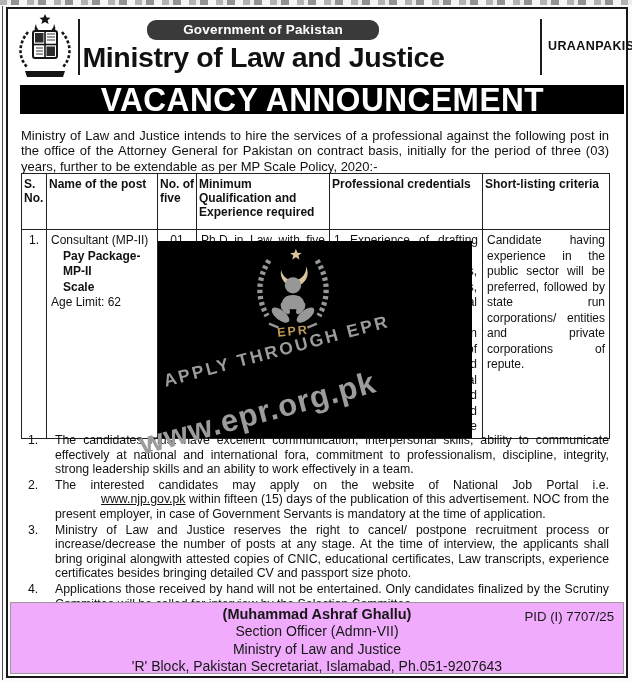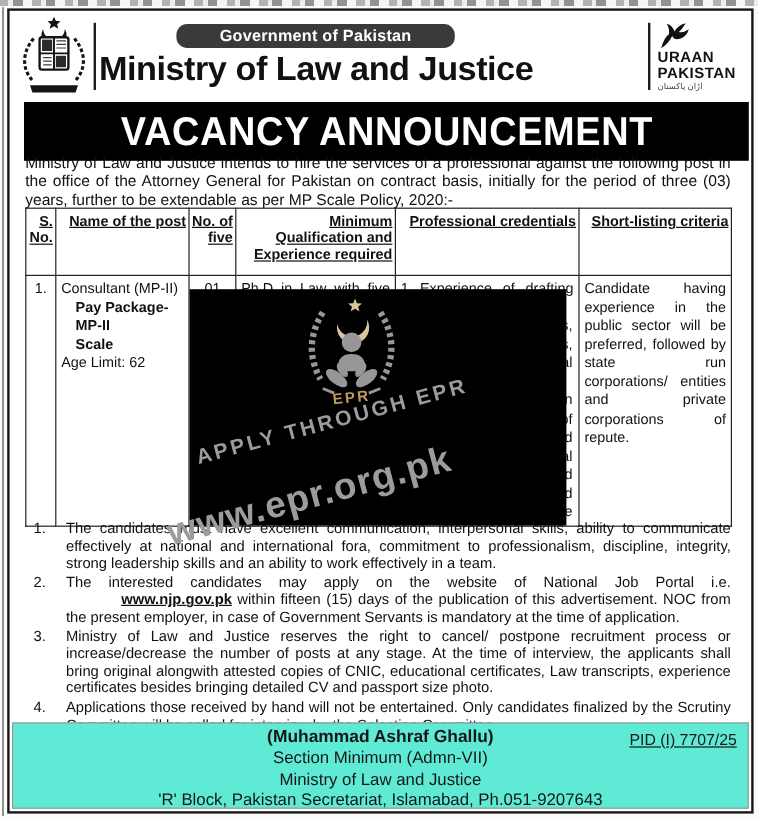--- a/index.html
+++ b/index.html
@@ -12,35 +12,35 @@
   .frame { position:absolute; left:6px; top:7px; width:622px; height:671px; border:2px solid #171717; background:#ffffff; }
 
   
   .header { position:absolute; left:4px; top:2px; right:2px; height:72px; display:flex; align-items:center; }
   .emblem { width:66px; height:68px; flex:0 0 66px; display:flex; align-items:center; justify-content:center; }
   .vdiv { width:2px; height:56px; background:#1c1c1c; flex:0 0 2px; }
   .head-center { width:358px; margin-left:4px; display:flex; flex-direction:column; align-items:center; }
   .gop-badge { background:#3a3a3a; color:#fff; font-weight:bold; font-size:13.5px; padding:2px 36px 3px; border-radius:9px; letter-spacing:.2px; }
   .ministry-title { font-weight:bold; font-size:28px; letter-spacing:-.4px; margin-top:2px; white-space:nowrap; transform:scaleX(1.02); }
   .head-spacer { flex:1; }
-  .uraan { width:76px; flex:0 0 76px; margin-left:6px; display:flex; flex-direction:column; align-items:flex-start; line-height:1.05; }
+  .uraan { width:76px; flex:0 0 76px; margin-left:6px; display:flex; flex-direction:row; align-items:center; line-height:1.05; }
   .uraan-word { font-weight:900; font-size:12.5px; letter-spacing:.4px; }
   .uraan-tagline { font-size:7px; color:#444; margin-top:1px; letter-spacing:.5px; }
 
   
-  .banner { position:absolute; left:12px; top:76px; right:2px; height:49px; background:#000; color:#fff; display:flex; align-items:center; justify-content:center; }
+  .banner { position:absolute; left:12px; top:76px; right:2px; height:29px; background:#000; color:#fff; display:flex; align-items:center; justify-content:center; }
   .banner span { font-weight:bold; font-size:31px; letter-spacing:.5px; transform:scale(1.02,1.08); white-space:nowrap; }
 
   
   .intro { position:absolute; left:13px; top:119px; right:17px; font-size:13px; line-height:15.3px; text-align:justify; }
 
   
   table.posts { position:absolute; left:13px; top:164px; border-collapse:collapse; table-layout:fixed; width:588px; }
   table.posts th, table.posts td { border:1.5px solid #222; vertical-align:top; font-size:12px; }
-  table.posts th { font-weight:bold; text-align:right; padding:3px 2px; line-height:14px; height:56px; vertical-align:top;text-decoration:underline; }
+  table.posts th { font-weight:bold; text-align:left; padding:3px 2px; line-height:14px; height:56px; vertical-align:top; }
   table.posts td { padding:3px 4px; line-height:15.5px; height:206px; }
   .c-sno   { width:25px; }
   .c-name  { width:111px; }
   .c-num   { width:39px; }
   .c-qual  { width:133px; }
   .c-cred  { width:153px; }
   .c-short { width:127px; }
   .cell-center { text-align:center; }
   .post-bold { font-weight:bold;margin-left:12px; }
   .spread { text-align:justify; text-align-last:justify; }
@@ -55,27 +55,27 @@
   .watermark { position:absolute; left:158px; top:241px; width:314px; height:197px; background:#000; z-index:6; }
   .wm-apply { position:absolute; left:6px; top:130px; color:#9c9c9c; font-weight:bold; font-size:17.5px; letter-spacing:2.5px; white-space:nowrap; transform:rotate(-15deg); transform-origin:0 50%; }
   .wm-url { position:absolute; left:-18px; top:186px; color:#9c9c9c; font-weight:bold; font-size:31px; letter-spacing:1px; white-space:nowrap; transform:rotate(-15deg); transform-origin:0 50%; }
   .wm-logo { position:absolute; left:80px; top:4px; }
 
   
   .notes { position:absolute; left:20px; top:424px; right:17px; font-size:12.3px; line-height:14.6px; }
   .note { display:flex; margin-bottom:1px; }
   .note-num { flex:0 0 27px; }
   .note-text { flex:1; text-align:justify; }
-  .njp-link { font-weight:bold; text-decoration:underline;margin-left:46px; }
-
-  
-  .footer { position:absolute; left:2px; right:2px; top:593px; height:72px; background:#5eead4; border:1px solid #9a9a9a; }
+  .njp-link { font-weight:normal; text-decoration:underline;margin-left:46px; }
+
+  
+  .footer { position:absolute; left:2px; right:2px; top:593px; height:72px; background:#f0abfc; border:1px solid #9a9a9a; }
   .footer-lines { position:absolute; left:0; right:0; top:3px; text-align:center; font-size:14px; line-height:17.3px; color:#161616; }
   .footer-name { font-weight:bold; font-size:14.5px; }
-  .footer-pid { position:absolute; right:9px; top:6px; font-size:13.2px; color:#1a1a1a;text-decoration:underline; }
+  .footer-pid { position:absolute; right:9px; top:6px; font-size:13.2px; color:#1a1a1a; }
 </style>
 </head>
 <body>
 
 <div class="scan-strip"></div>
 <div class="edge-line"></div>
 
 <div class="frame">
 
   <div class="header">
@@ -195,21 +195,21 @@
     </div>
     <div class="note">
       <div class="note-num">4.</div>
       <div class="note-text">Applications those received by hand will not be entertained. Only candidates finalized by the Scrutiny Committee will be called for interview by the Selection Committee.</div>
     </div>
   </div>
 
   <div class="footer">
     <div class="footer-lines">
       <div class="footer-name">(Muhammad Ashraf Ghallu)</div>
-      <div>Section Minimum (Admn-VII)</div>
+      <div>Section Officer (Admn-VII)</div>
       <div>Ministry of Law and Justice</div>
       <div>'R' Block, Pakistan Secretariat, Islamabad, Ph.051-9207643</div>
     </div>
     <div class="footer-pid">PID (I) 7707/25</div>
   </div>
 
 </div>
 
 <div class="watermark">
   <svg class="wm-logo" width="110" height="96" viewBox="0 0 110 100">

